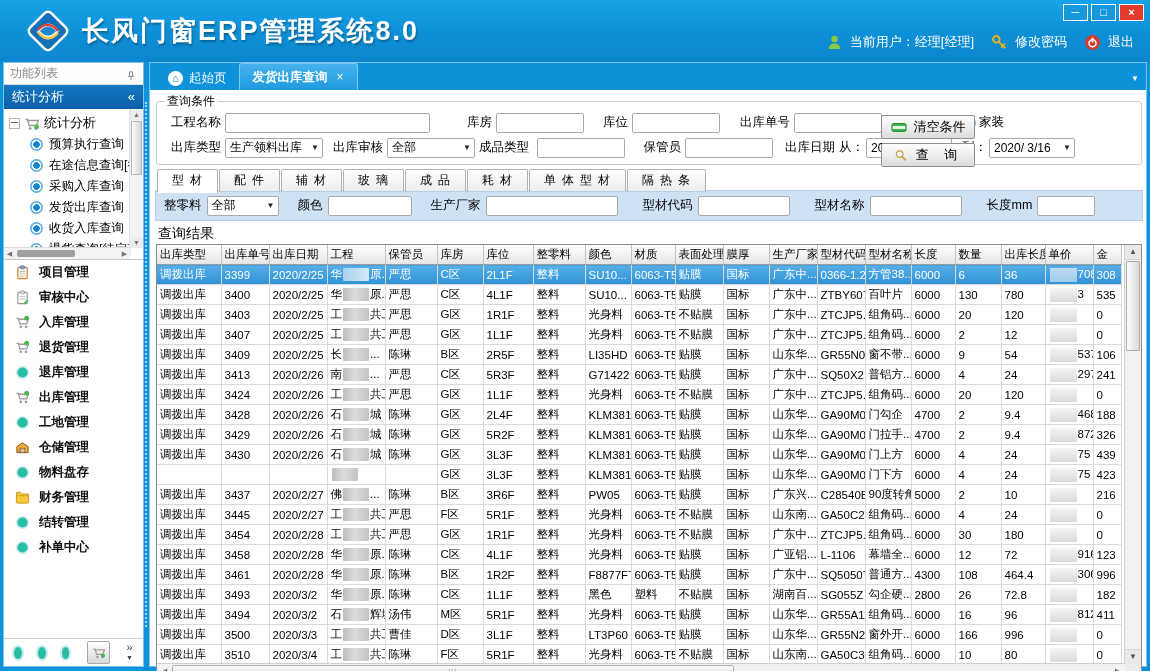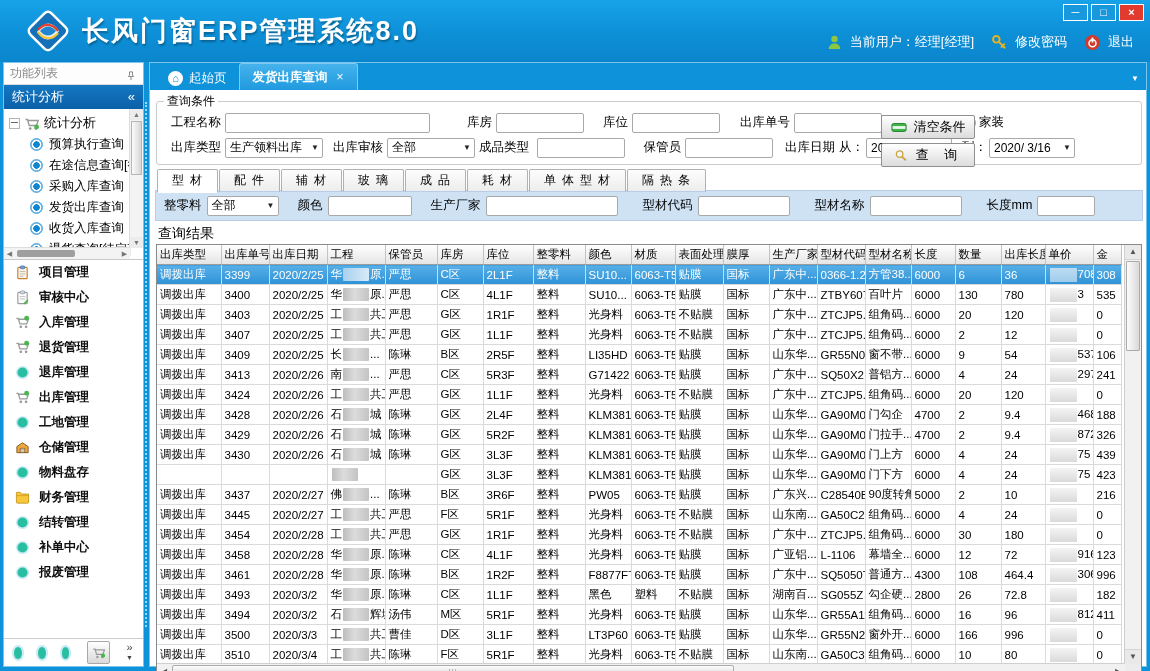--- a/index.html
+++ b/index.html
@@ -319,29 +319,20 @@
             <span>结转管理</span>
           </div>
           <div class="nav-item">
             <span class="nico">
               <svg viewBox="0 0 16 16">
                 <circle cx="8" cy="8" r="7" fill="#cdeaf6"></circle>
                 <circle cx="8" cy="8" r="5.4" fill="#27bfa0"></circle>
               </svg>
             </span>
             <span>补单中心</span>
-          </div>
-          <div class="nav-item">
-            <span class="nico">
-              <svg viewBox="0 0 16 16">
-                <circle cx="8" cy="8" r="7" fill="#cdeaf6"></circle>
-                <circle cx="8" cy="8" r="5.4" fill="#27bfa0"></circle>
-              </svg>
-            </span>
-            <span>报废管理</span>
           </div>
         </div>
       <div class="nav-footer">
         <span class="fdot"></span>
         <span class="fdot"></span>
         <span class="fdot"></span>
         <span class="fbtn">
             <svg viewBox="0 0 16 16">
               <path d="M1.5 3.5h2l1.7 6h7.3l1.7-5H4.1" fill="none" stroke="#9a9a9a" stroke-width="1.4"></path>
               <circle cx="6.2" cy="12.6" r="1.4" fill="#9a9a9a"></circle>

